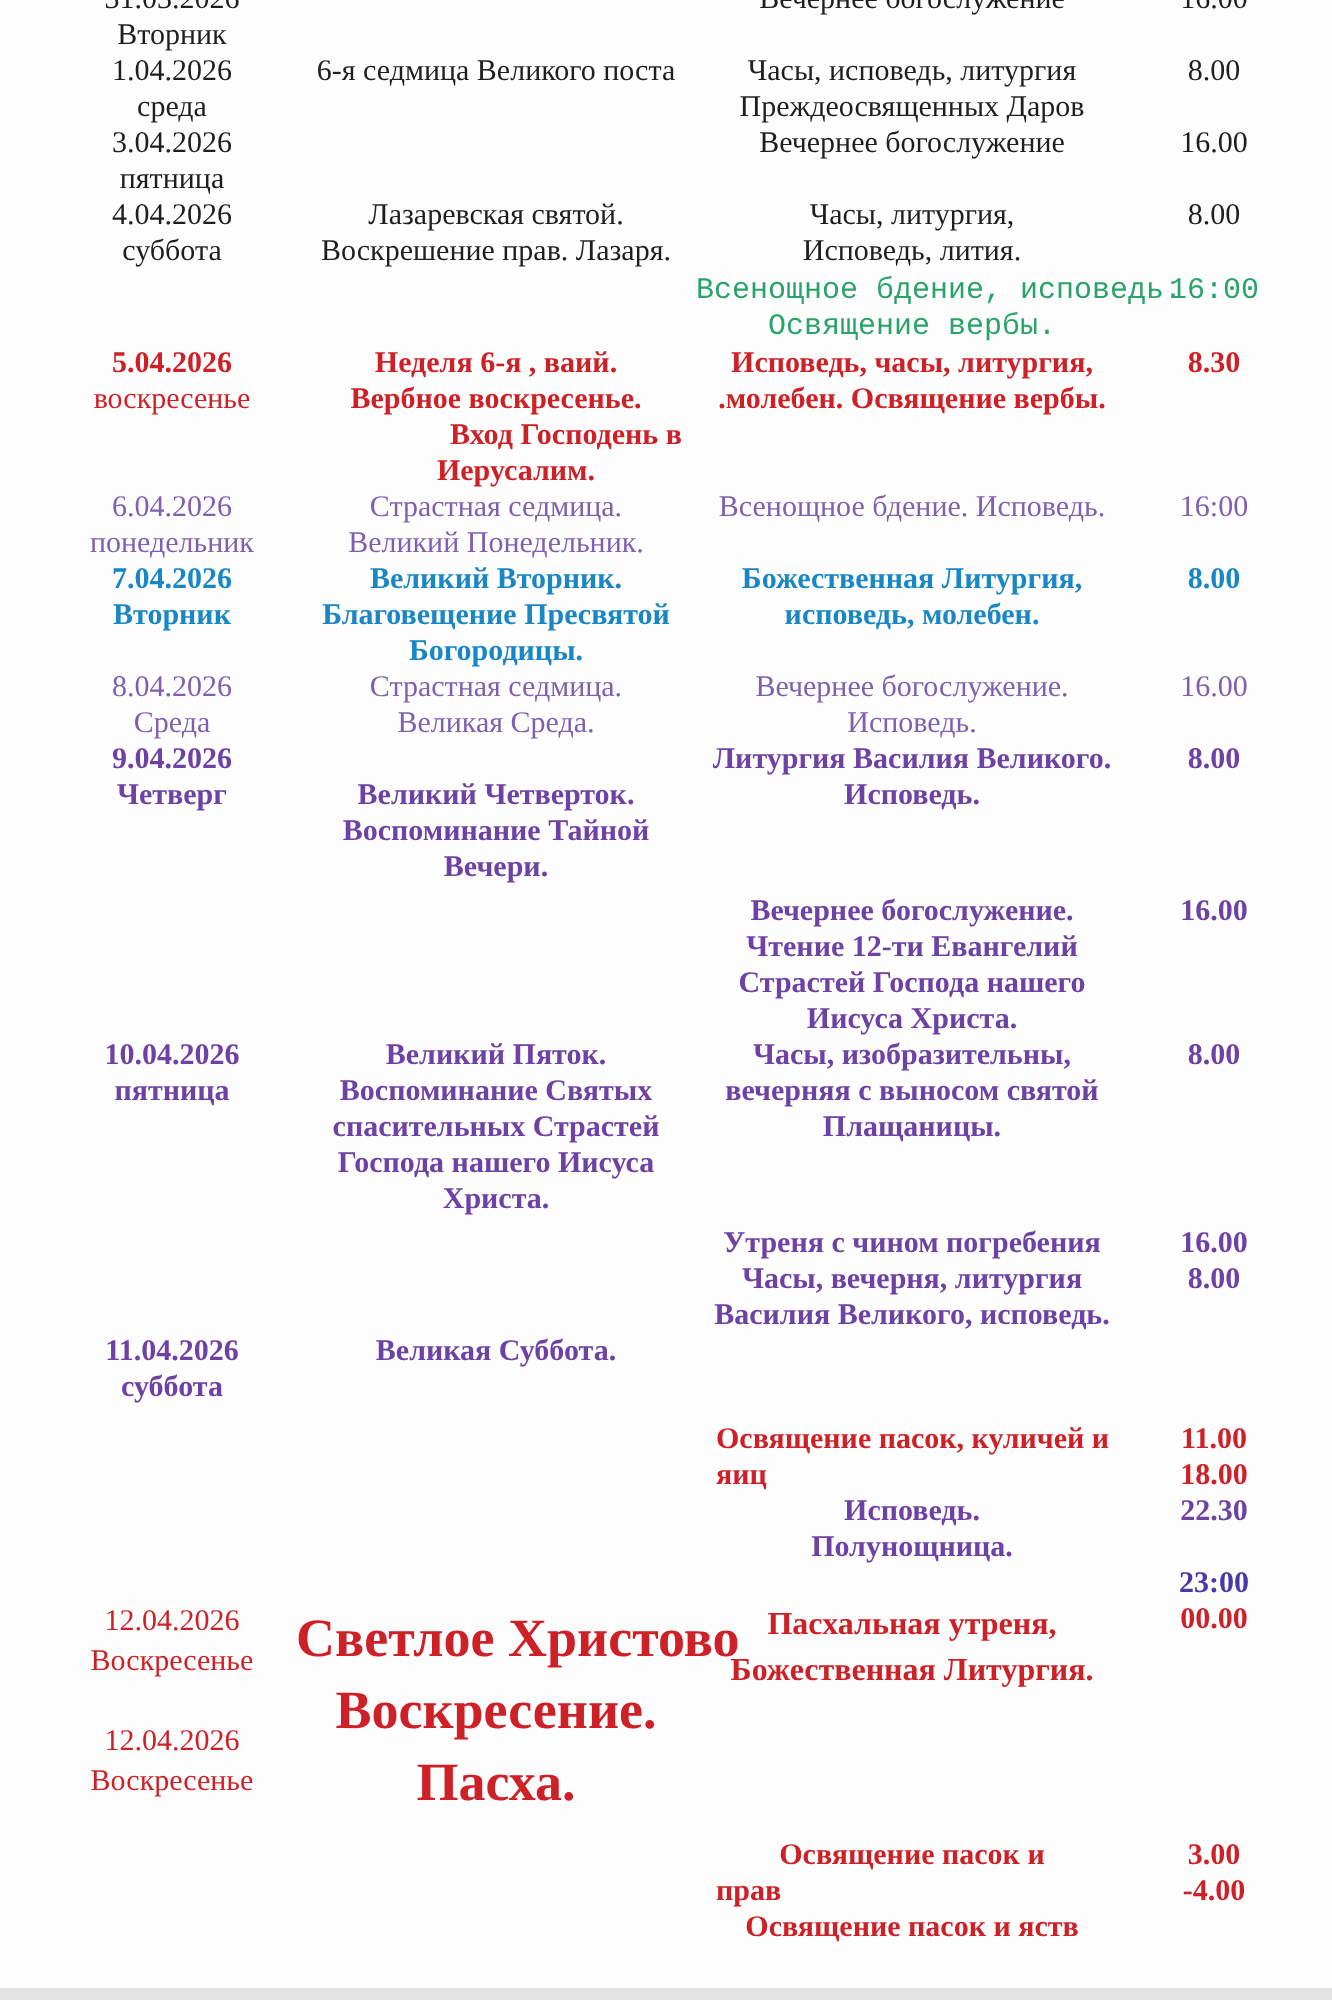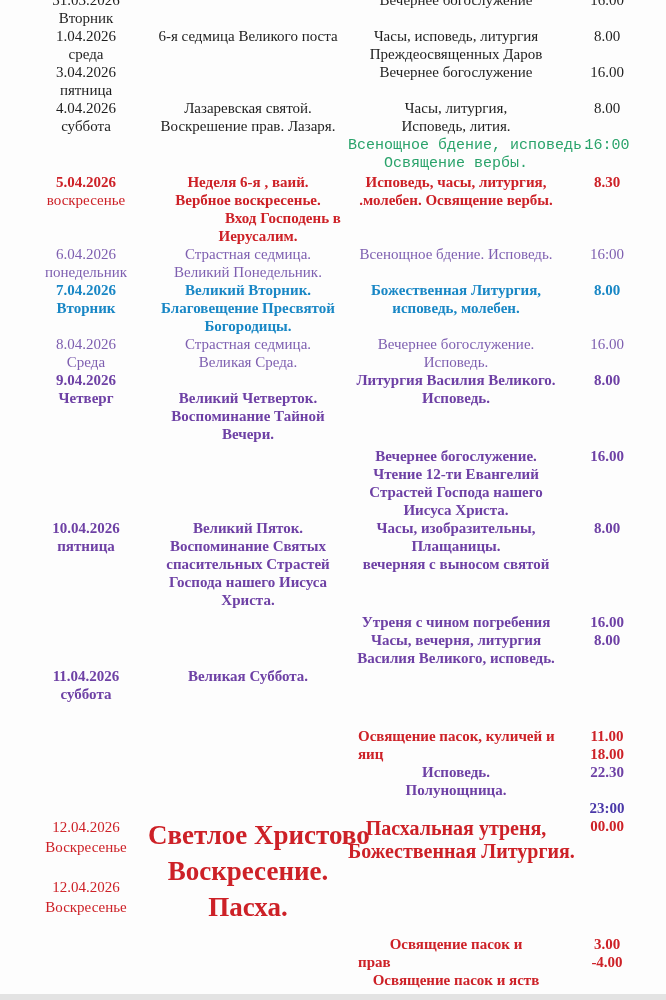--- a/index.html
+++ b/index.html
@@ -26,21 +26,21 @@
   .rg{font-weight:400;}
   .al{text-align:left;padding-left:10px;}
   .sr{padding-left:70px;}
   .sr2{padding-left:20px;}
   .sp{height:13px;min-height:13px;line-height:13px;}
   
   .easter .cell-date{font-weight:400;line-height:20px;}
   .easter .cell-date .line{min-height:20px;text-align:center;}
   .easter .cell-desc{font-size:27px;line-height:36px;font-weight:700;}
   .easter .cell-desc .line{min-height:36px;}
-  .easter .cell-service{font-size:20px;line-height:23px;}
+  .easter .cell-service{font-size:16px;line-height:23px;}
   .easter .cell-service .line{min-height:23px;}
   .bottom-edge{
     position:absolute;left:0;bottom:0;width:666px;height:6px;
     background:#d9d9d9;opacity:.75;
   }
 </style>
 </head>
 <body>
 
 <div class="tbl">
@@ -223,22 +223,22 @@
       </div>
       <div class="cell cell-desc">
         <div class="line">Великий Пяток.</div>
         <div class="line">Воспоминание Святых</div>
         <div class="line">спасительных Страстей</div>
         <div class="line">Господа нашего Иисуса</div>
         <div class="line">Христа.</div>
       </div>
       <div class="cell cell-service">
         <div class="line">Часы, изобразительны,</div>
+        <div class="line">вечерняя с выносом святой</div>
         <div class="line">Плащаницы.</div>
-        <div class="line">вечерняя с выносом святой</div>
       </div>
       <div class="cell cell-time">
         <div class="line">8.00</div>
       </div>
     </div>
     <div class="row s-purple" style="margin-top: 4px;">
       <div class="cell cell-date"></div>
       <div class="cell cell-desc"></div>
       <div class="cell cell-service">
         <div class="line">Утреня с чином погребения</div>
@@ -262,21 +262,21 @@
       <div class="cell cell-date">
         <div class="line">11.04.2026</div>
         <div class="line">суббота</div>
       </div>
       <div class="cell cell-desc">
         <div class="line">Великая Суббота.</div>
       </div>
       <div class="cell cell-service"></div>
       <div class="cell cell-time"></div>
     </div>
-    <div class="row s-red" style="margin-top: 24px;">
+    <div class="row s-red" style="margin-top: 8px;">
       <div class="cell cell-date"></div>
       <div class="cell cell-desc"></div>
       <div class="cell cell-service">
         <div class="line al">Освящение пасок, куличей и</div>
         <div class="line al">яиц</div>
       </div>
       <div class="cell cell-time">
         <div class="line">11.00</div>
         <div class="line">18.00</div>
       </div>

